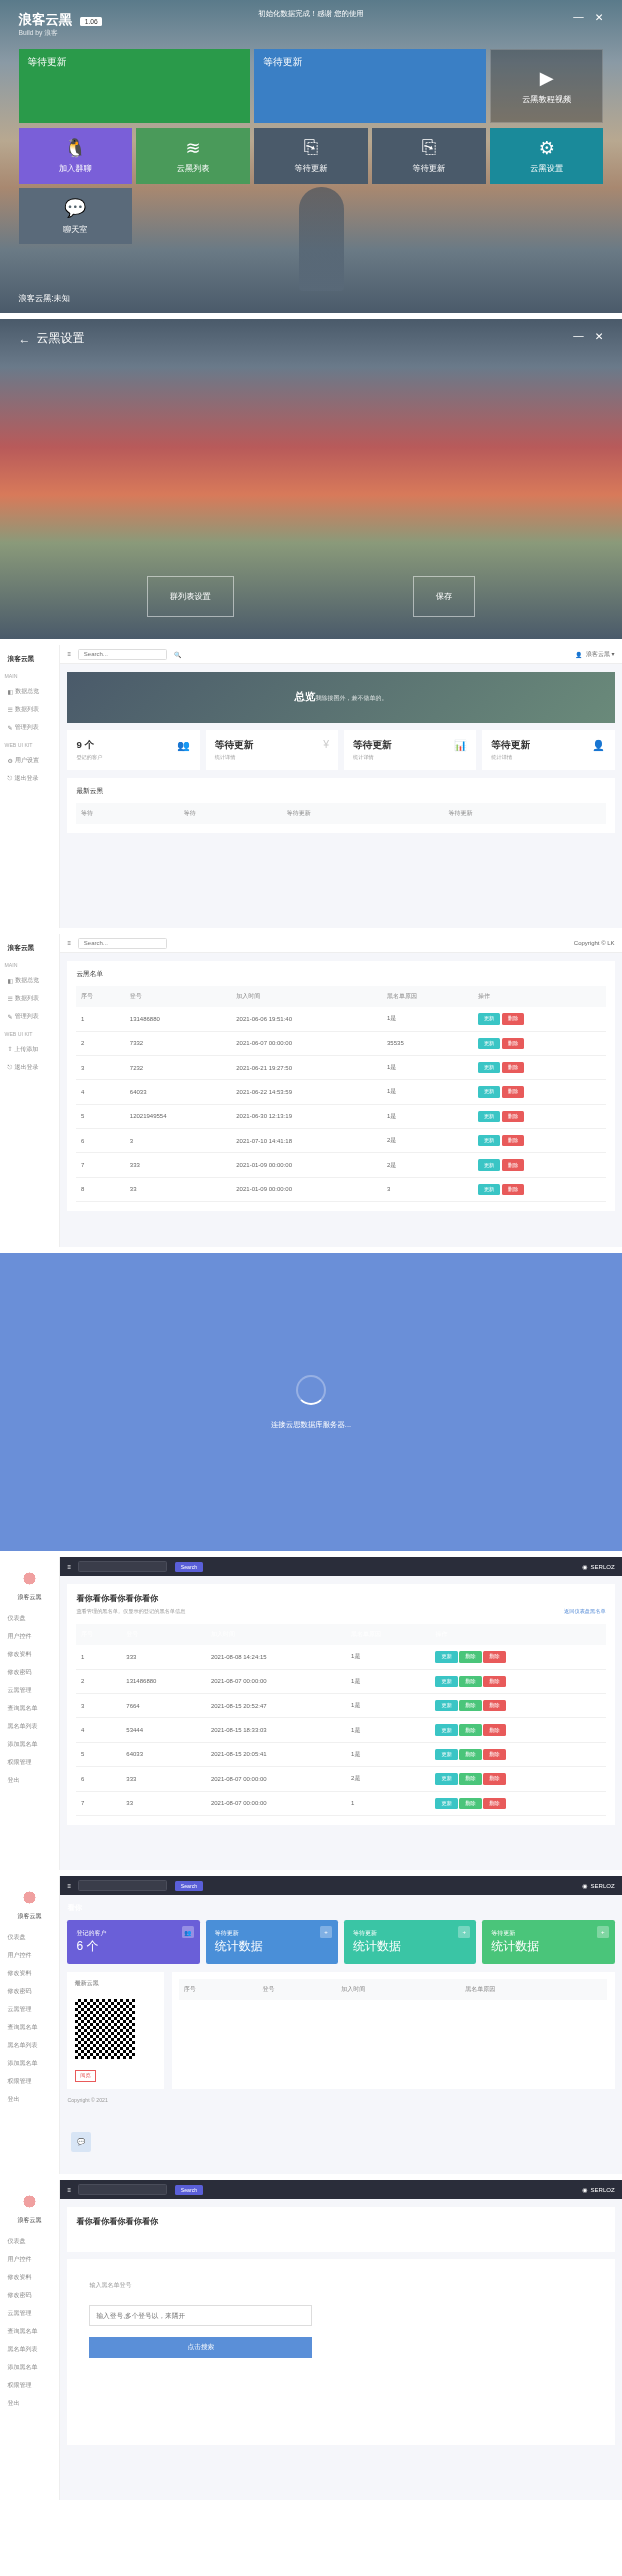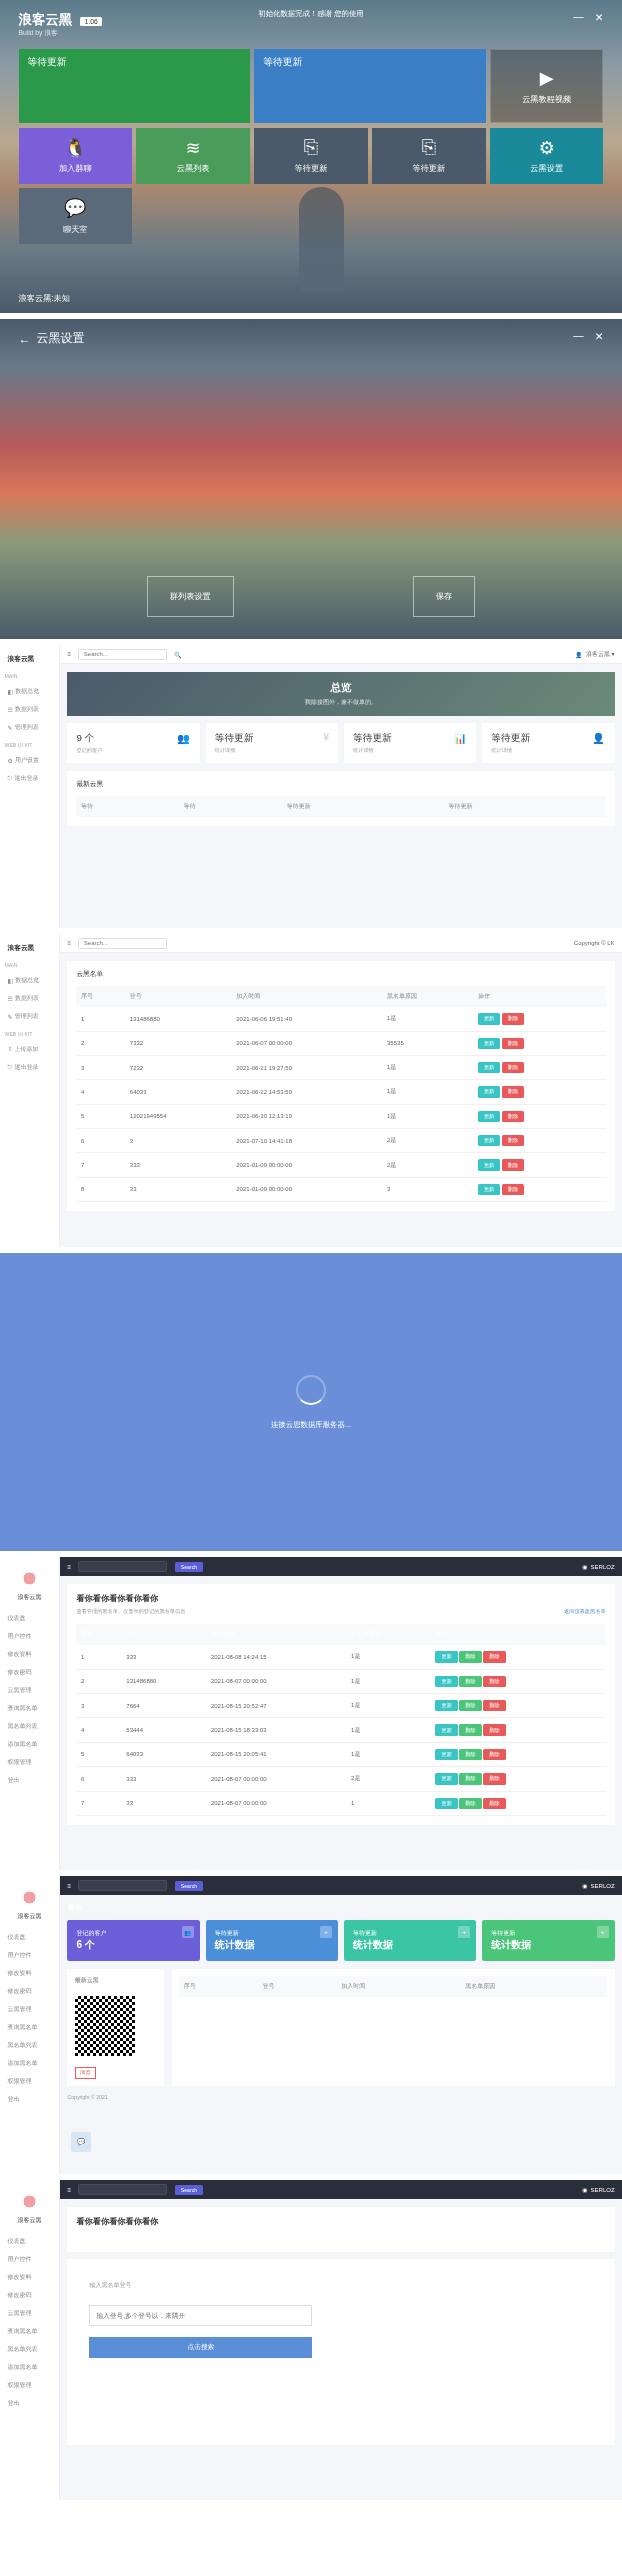--- a/index.html
+++ b/index.html
@@ -35,43 +35,43 @@
 
 .admin{display:flex;background:#f5f6fa;font-size:6.7px;color:#666}
 .sidebar{width:60px;background:#fff;padding:7.4px 4.5px;border-right:0.7px solid #eee}
 .sb-item{padding:4.5px 3px;font-size:6px;color:#888;display:flex;align-items:center;gap:2.2px}
 .sb-head{font-size:5.2px;color:#aaa;margin:6px 0 3px}
 .main{flex:1}
 .topbar{background:#fff;height:19.4px;border-bottom:0.7px solid #eee;display:flex;align-items:center;padding:0 7.4px;gap:7.4px;font-size:6px}
 .topbar.dark{background:#2a2d3a;color:#fff;border:none}
 .search-mini{border:0.7px solid #ddd;padding:1.5px 4.5px;width:89px;font-size:6px;border-radius:1.5px}
 .topbar .user{margin-left:auto;display:flex;align-items:center;gap:3px}
-.hero{height:44px;background:linear-gradient(135deg,#4a5a6a,#6a8a7a);color:#fff;display:flex;flex-direction:column;align-items:center;justify-content:center;margin:7.4px}
+.hero{height:51px;background:linear-gradient(135deg,#4a5a6a,#6a8a7a);color:#fff;display:flex;flex-direction:row;align-items:center;justify-content:center;margin:7.4px}
 .hero h3{font-size:10.4px}
 .hero p{font-size:6px;opacity:.8;margin-top:3px}
 .stats{display:flex;gap:6px;padding:0 7.4px}
 .stat{flex:1;background:#fff;padding:9px;display:flex;justify-content:space-between;align-items:flex-start}
-.stat .sv{font-size:9.7px;font-weight:normal;color:#333}
+.stat .sv{font-size:9.7px;font-weight:bold;color:#333}
 .stat .sl{font-size:5.2px;color:#999;margin-top:2.2px}
 .stat .sic{font-size:10.4px;color:#ccc}
 .content-box{background:#fff;margin:7.4px;padding:9px}
 .tbl{width:100%;border-collapse:collapse;font-size:6px}
 .tbl th{background:#f8f9fa;padding:6px 4.5px;text-align:left;font-weight:normal;color:#888}
 .tbl td{padding:6px 4.5px;border-bottom:0.7px solid #f0f0f0;color:#666}
 .btn-sm{padding:2.2px 6px;border:none;border-radius:1.5px;color:#fff;font-size:5.2px;margin-right:1.5px}.btn-cyan{background:#3ac5c5}.btn-red{background:#e85a5a}.btn-green{background:#4ac57a}
 .qr-ph{width:60px;height:60px;background:repeating-conic-gradient(#000 0 25%,#fff 0 50%) 0 0/6px 6px;margin:11px 0}
 
 
 .p5{height:298px;background:#6a8fd8;display:flex;flex-direction:column;align-items:center;justify-content:center;color:#fff}
 .spinner{width:30px;height:30px;border:2.2px solid rgba(255,255,255,.3);border-bottom-color:#fff;border-radius:50%}
 .p5 p{margin-top:15px;font-size:7.4px}
 .avatar{width:21px;height:21px;border-radius:50%;background:radial-gradient(circle,#f0a0a0 40%,#fff 41%);margin:3.7px auto}
 .cards7{display:flex;gap:6px;padding:7.4px}
 .card7{flex:1;padding:9px;border-radius:2.2px;color:#fff;font-size:6px;position:relative;min-height:41px}
-.card7 .cv{font-size:10px;font-weight:bold}
+.card7 .cv{font-size:12px;font-weight:normal}
 .card7 .ci{position:absolute;right:6px;top:6px;width:12px;height:12px;background:rgba(255,255,255,.3);border-radius:1.5px;display:flex;align-items:center;justify-content:center}
 .verify-box{background:#fff;margin:7.4px;padding:22px;min-height:186px}
 .verify-box h4{font-size:9.7px;color:#333;margin-bottom:6px}
 .verify-box .sub{font-size:6px;color:#999;margin-bottom:15px}
 .vinput{width:223px;padding:6px;border:0.7px solid #ddd;font-size:6.7px;margin-bottom:11px;display:block}
 .vbtn{width:223px;padding:6px;background:#5a8fd8;color:#fff;border:none;font-size:6.7px}
 .footer-txt{font-size:5.2px;color:#999;padding:7.4px;text-align:left}
 </style>
 </head>
 <body>

